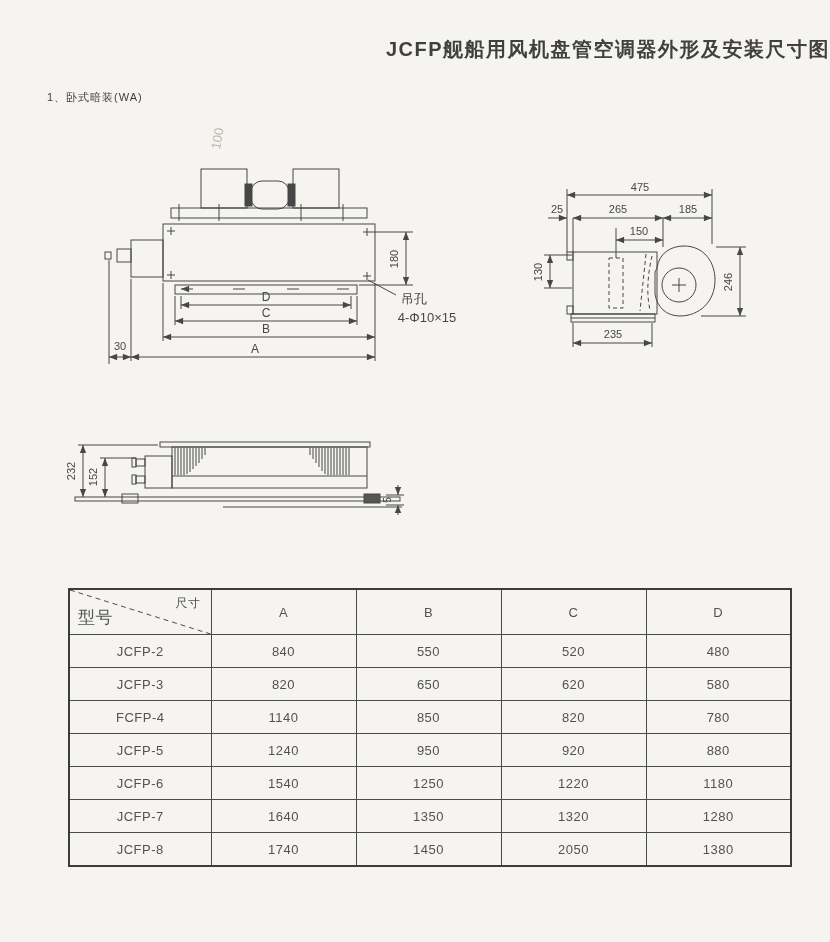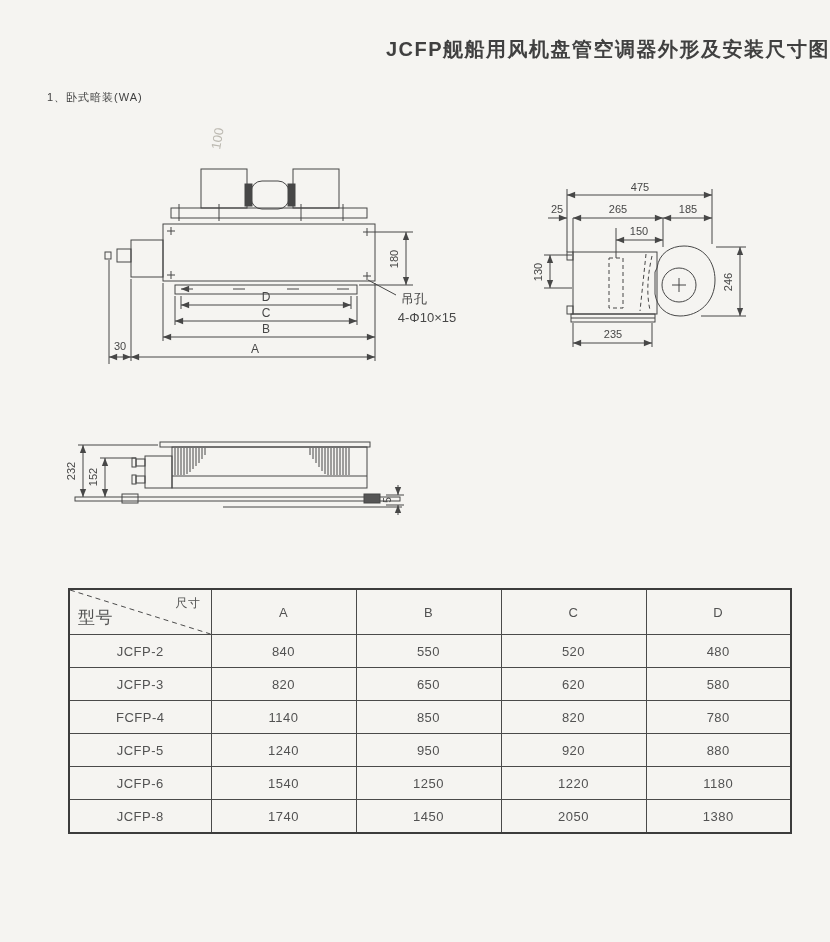--- a/index.html
+++ b/index.html
@@ -269,20 +269,27 @@
         <td>880</td>
       </tr>
       <tr>
         <td>JCFP-6</td>
         <td>1540</td>
         <td>1250</td>
         <td>1220</td>
         <td>1180</td>
       </tr>
       <tr>
+        <td>JCFP-7</td>
+        <td>1640</td>
+        <td>1350</td>
+        <td>1320</td>
+        <td>1280</td>
+      </tr>
+      <tr>
         <td>JCFP-8</td>
         <td>1740</td>
         <td>1450</td>
         <td>2050</td>
         <td>1380</td>
       </tr>
     </tbody>
   </table>
 
 </div>

